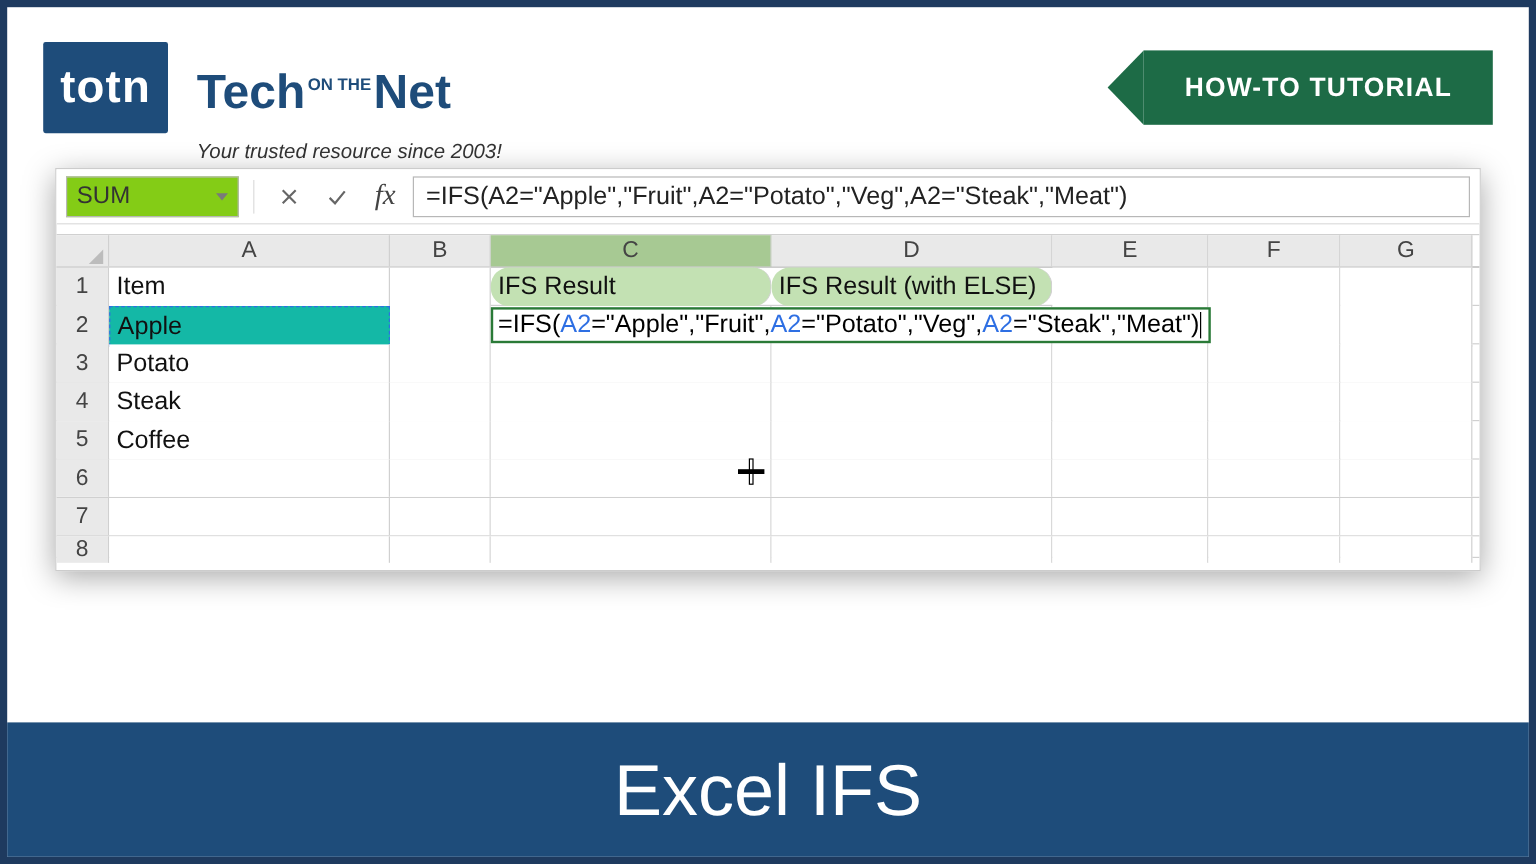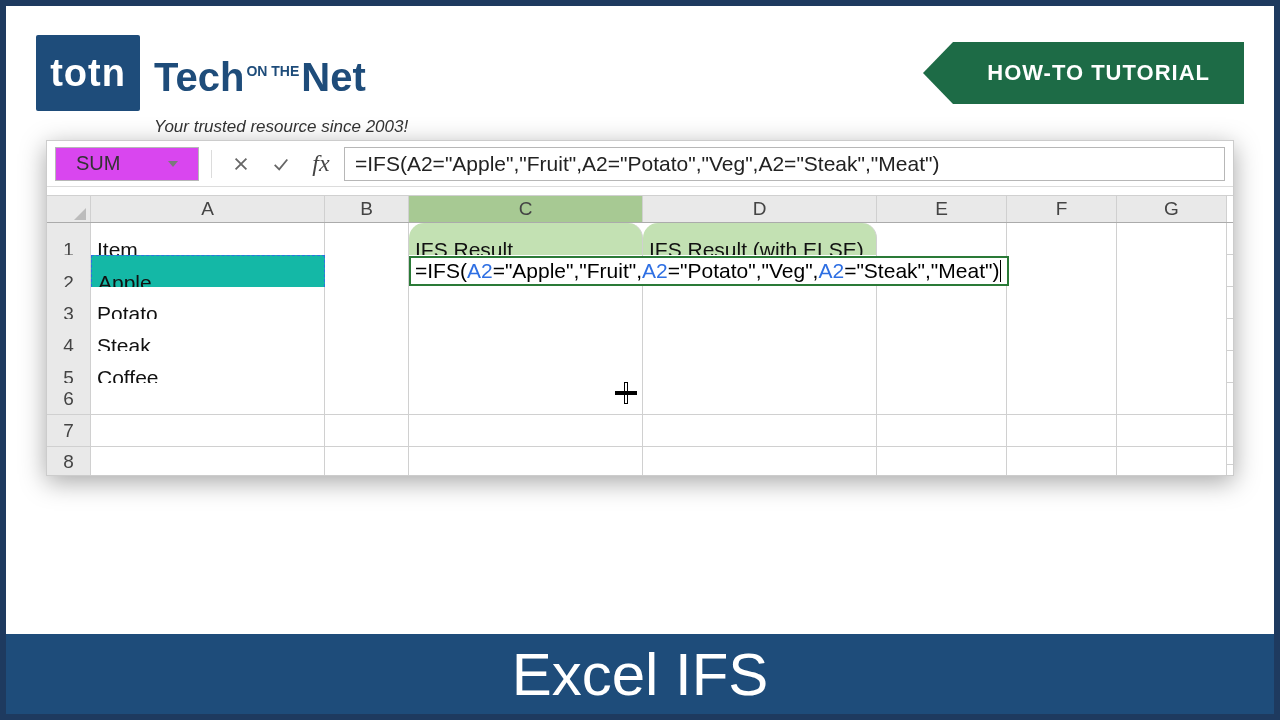--- a/index.html
+++ b/index.html
@@ -10,21 +10,21 @@
     border: 6px solid #1e3a5f;
   }
   
   .header {
     height: 128px;
     padding: 20px 30px 14px 30px;
     display: flex;
     align-items: center;
     justify-content: space-between;
   }
-  .logo-wrap { display: flex; align-items: center; gap: 14px; }
+  .logo-wrap { display: flex; align-items: center; gap: 24px; }
   .logo-box {
     width: 104px; height: 76px;
     background: #1e4c7a;
     color: #fff;
     display: flex; align-items: center; justify-content: center;
     font-size: 38px; font-weight: bold;
     border-radius: 2px;
     letter-spacing: 1px;
   }
   .logo-text .line1 {
@@ -69,23 +69,23 @@
     display: flex; align-items: center;
     height: 46px;
     background: #fff;
     border-bottom: 1px solid #dcdcdc;
     padding: 6px 8px;
     gap: 6px;
   }
   .name-box {
     width: 144px; height: 34px;
     border: 1px solid #b7b7b7;
-    background: #d946ef;
+    background: #84cc16;
     display: flex; align-items: center; justify-content: space-between;
-    padding: 0 20px;
+    padding: 0 8px;
     font-size: 20px; color: #333;
   }
   .name-box .dd {
     width: 0; height: 0;
     border-left: 5px solid transparent;
     border-right: 5px solid transparent;
     border-top: 6px solid #7a7a7a;
   }
   .fb-sep {
     width: 1px; height: 28px; background: #dcdcdc; margin: 0 6px;
@@ -146,21 +146,21 @@
     height: 32px;
     border-bottom: 1px solid #d0d0d0;
   }
   .rh {
     background: #e9e9e9; color: #444;
     justify-content: center;
   }
   .cell {
     background: #fff;
     color: #111;
-    padding: 15px 6px;
+    padding: 4px 6px;
     font-size: 21px;
   }
   .cell.header-green {
     background: #c3e1b3;
     border-radius: 15px;
   }
   .cell.ref-blue {
     background: #14b8a6;
     border: 1px dashed #2e6fe3;
   }
@@ -200,21 +200,21 @@
   .plus-cursor .w1, .plus-cursor .w2 {
     position:absolute; background:#fff;
   }
   .plus-cursor .w1 { left:10px; top:1px; width:2px; height:20px; }
   .plus-cursor .w2 { top:10px; left:1px; height:2px; width:20px; }
 
   
   .footer {
     position: absolute;
     left: 6px; right: 6px; bottom: 6px;
-    height: 80px;
+    height: 112px;
     background: #1e4c7a;
     display: flex; align-items: center; justify-content: center;
   }
   .footer .title {
     color: #fff;
     font-size: 60px;
     font-weight: 500;
   }
 </style>
 </head>

